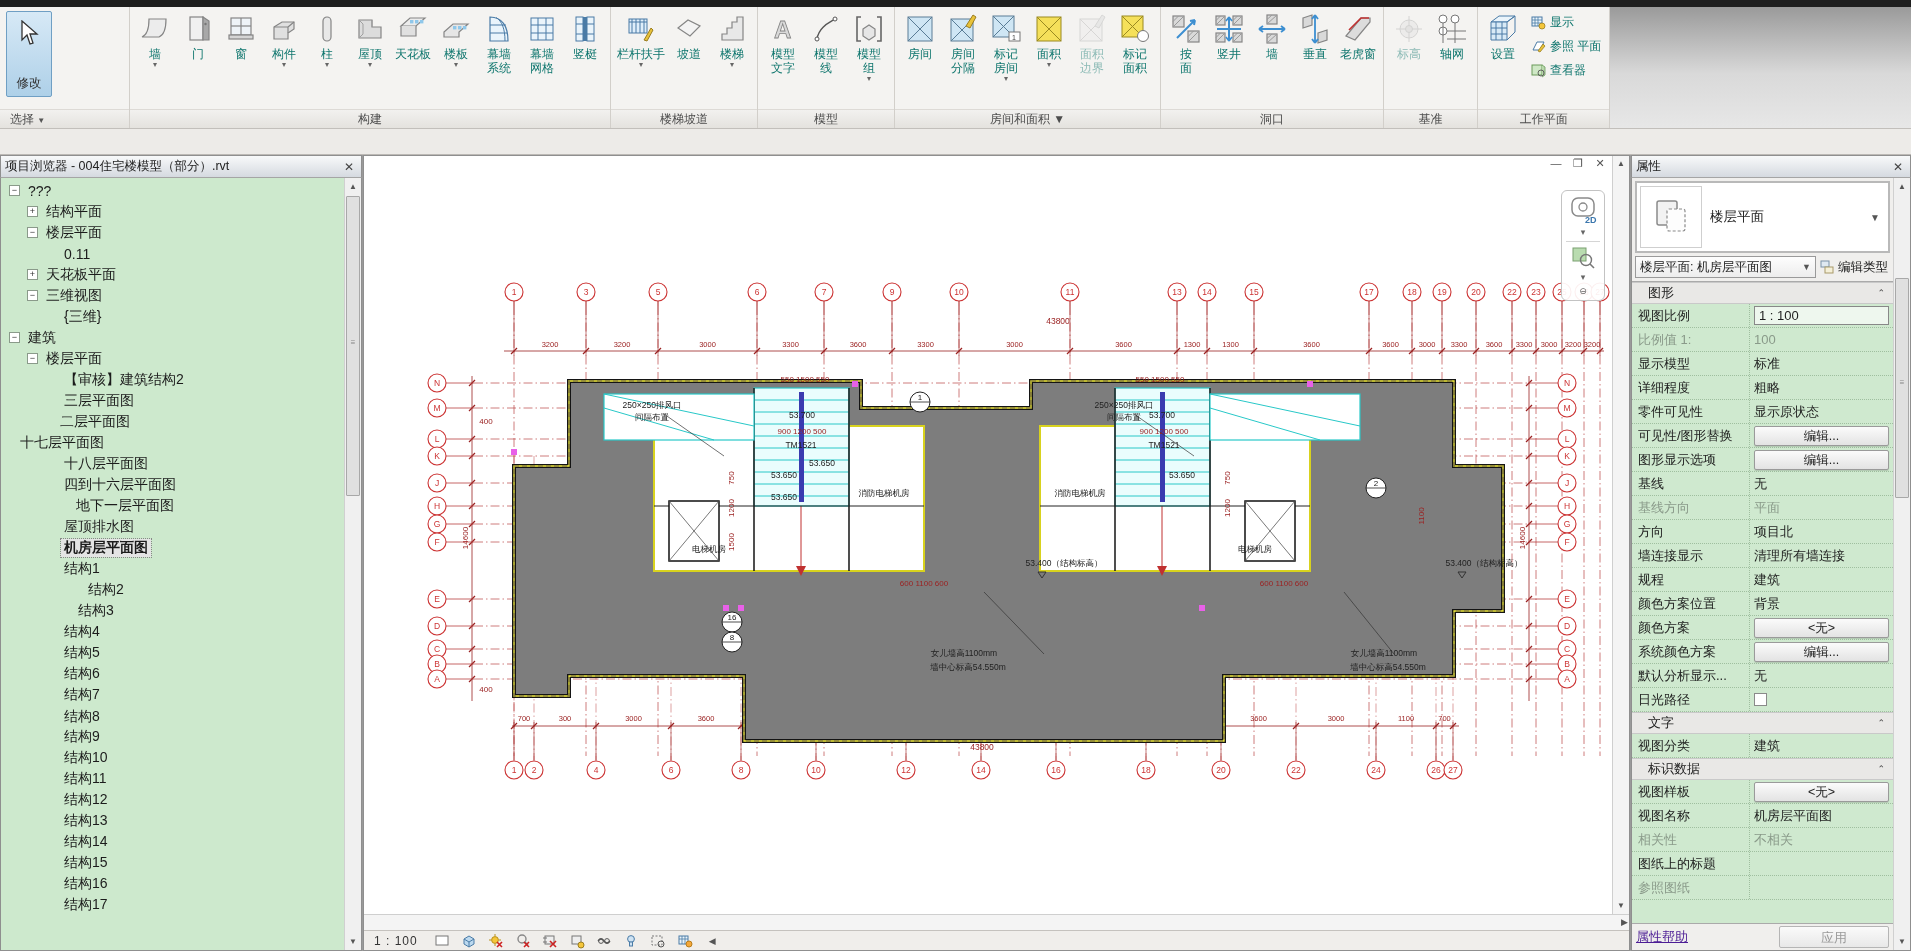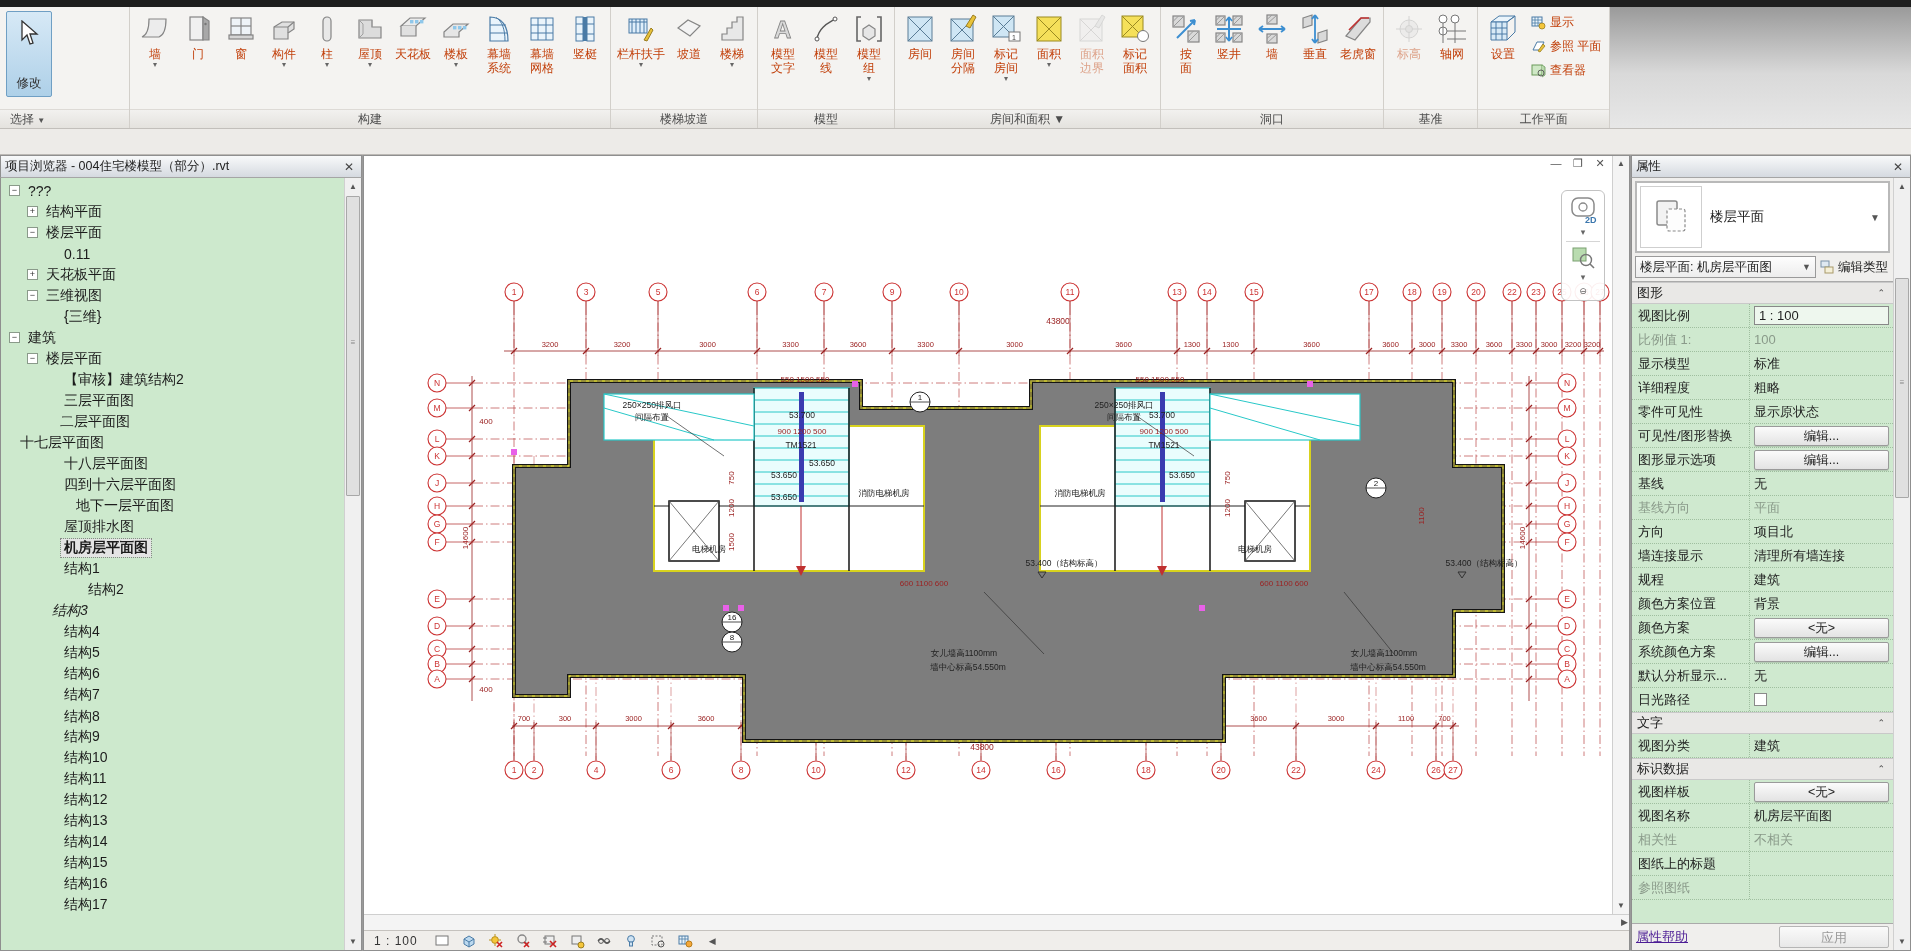--- a/index.html
+++ b/index.html
@@ -11,21 +11,21 @@
   .top-strip { height:7px; background:#1e1e1e; }
 
   
   .ribbon { height:122px; background:#f4f3f1; display:flex; align-items:stretch; border-bottom:1px solid #c2bfbb; }
   .rgroup { display:flex; flex-direction:column; border-right:1px solid #d2cfca; }
   .rgroup-buttons { flex:1; display:flex; align-items:flex-start; padding:3px 4px 0 4px; gap:1px; }
   .rgroup-label { height:19px; line-height:18px; text-align:center; font-size:12px; color:#4d4d4d;
                   background:linear-gradient(#f2f1ef,#e4e2de); border-top:1px solid #dddad6; white-space:nowrap; padding:0 8px;}
   .rbtn { display:flex; flex-direction:column; align-items:center; min-width:42px; padding:1px 2px; border-radius:2px; cursor:default; }
   .rbtn .ric { width:36px; height:36px; display:flex; align-items:center; justify-content:center; }
-  .rbtn .rlb { font-size:12px; line-height:14px; color:#c2410c; text-align:center; white-space:pre; }
+  .rbtn .rlb { font-size:12px; line-height:14px; color:#0f766e; text-align:center; white-space:pre; }
   .rbtn .rar { font-size:8px; color:#666; line-height:8px; }
   .rbtn.disabled { opacity:.45; }
   .rbtn.small { flex-direction:row; min-width:0; align-self:flex-start; padding:1px 4px; }
   .rbtn.small .ric { width:18px; height:18px; margin-right:3px; }
   .rsmallcol { display:flex; flex-direction:column; justify-content:flex-start; gap:4px; padding-top:2px; }
   .modify-panel { display:flex; flex-direction:column; border-right:1px solid #d2cfca; width:130px; }
   .modify-body { flex:1; padding:4px 0 0 6px; }
   .modify-btn { width:46px; height:86px; background:linear-gradient(#d7e9f6,#aed0e8); border:1px solid #6f9fc4;
                 border-radius:2px; display:flex; flex-direction:column; align-items:center; justify-content:space-between; padding:8px 0 4px 0;}
   .modify-btn .rlb { font-size:12.5px; color:#333; }
@@ -92,21 +92,21 @@
   .prows { flex:1; overflow:hidden; background:#cfe9cf; border-top:1px solid #aaa; }
   .prow { display:flex; height:24px; align-items:center; border-bottom:1px dotted #9fbf9f; font-size:13px; }
   .prow .pl { width:118px; padding-left:6px; color:#1e1e1e; border-right:1px dotted #9fbf9f; height:100%; display:flex; align-items:center; }
   .prow .pv { flex:1; padding:0 4px; color:#1e1e1e; height:100%; display:flex; align-items:center; }
   .prow.dis .pl, .prow.dis .pv { color:#8a9a8a; }
   .prow .pv .boxedval { flex:1; border:1px solid #888; background:#eef7ee; padding:0 4px; height:19px; line-height:18px; }
   .prow .pv .pbtn { flex:1; height:20px; border:1px solid #9a9a9a; border-radius:2px; background:linear-gradient(#fbfbfb,#e3e3e3);
                     text-align:center; line-height:19px; font-size:12.5px; color:#222; box-shadow:0 1px 1px rgba(0,0,0,.15); }
   .prow .pv .pchk { width:13px; height:13px; border:1px solid #8a8a8a; background:#fff; }
   .psection { display:flex; height:22px; align-items:center; background:#e9e8e6; border-bottom:1px solid #c9c9c9; border-top:1px solid #c9c9c9;
-              font-size:13px; color:#222; padding-left:5px; }
+              font-size:13px; color:#222; padding-left:16px; }
   .psection .chev { margin-left:auto; margin-right:8px; font-size:9px; color:#444; }
   .props-footer { height:27px; border-top:1px solid #aaa; background:#f0efed; display:flex; align-items:center; padding:0 4px; }
   .help-link { font-size:13px; color:#4c1d95; text-decoration:underline; }
   .apply-btn { margin-left:auto; width:110px; height:22px; border:1px solid #b5b5b5; background:linear-gradient(#fafafa,#e8e8e8);
                color:#9a9a9a; font-size:13px; text-align:center; line-height:21px; border-radius:2px; }
 </style>
 </head>
 <body>
 
 <div id="app">
@@ -613,21 +613,21 @@
               <span class="tlabel">机房层平面图</span>
             </div>
             <div class="titem" style="padding-left: 44px;">
               <span class="noexp"></span>
               <span class="tlabel">结构1</span>
             </div>
             <div class="titem" style="padding-left: 68px;">
               <span class="noexp"></span>
               <span class="tlabel">结构2</span>
             </div>
-            <div class="titem" style="padding-left: 32px; font-style: italic;">
+            <div class="titem" style="padding-left: 58px;">
               <span class="noexp"></span>
               <span class="tlabel">结构3</span>
             </div>
             <div class="titem" style="padding-left: 44px;">
               <span class="noexp"></span>
               <span class="tlabel">结构4</span>
             </div>
             <div class="titem" style="padding-left: 44px;">
               <span class="noexp"></span>
               <span class="tlabel">结构5</span>

